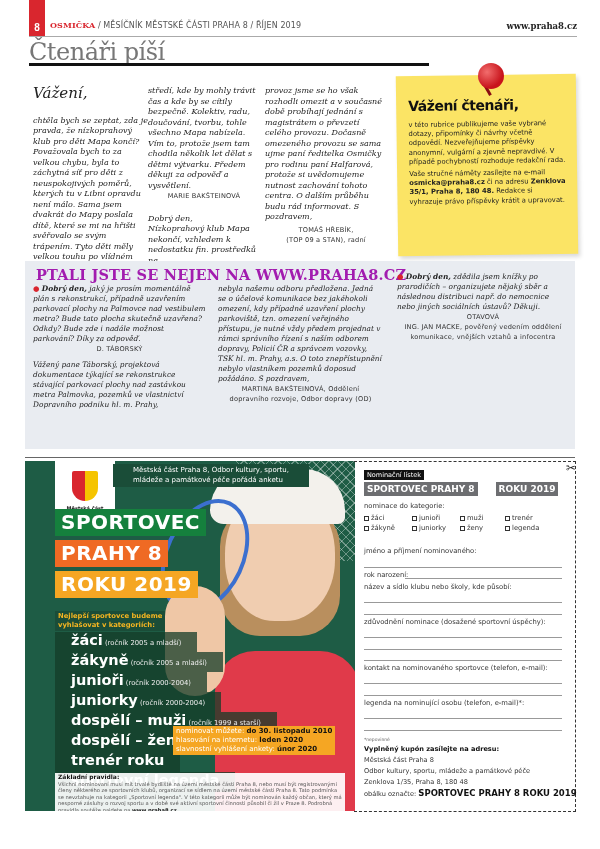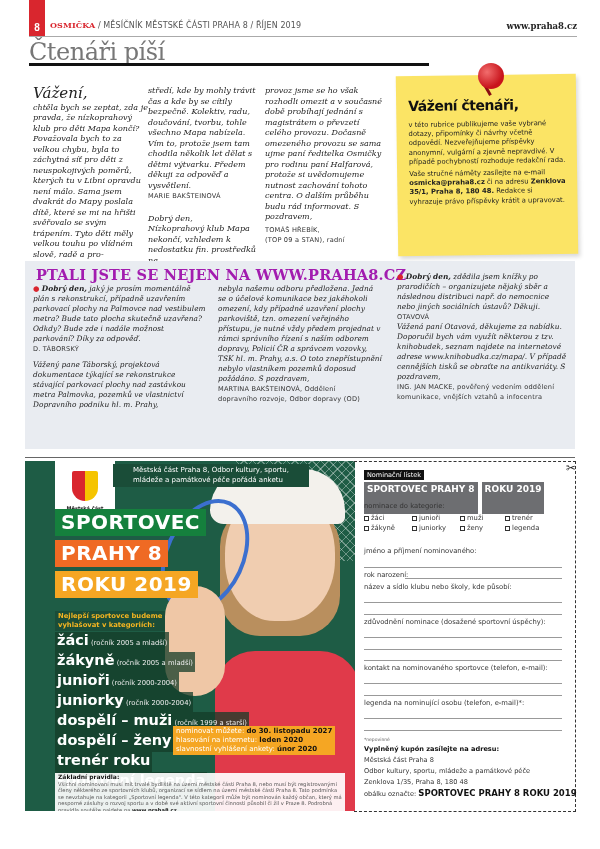--- a/index.html
+++ b/index.html
@@ -6,22 +6,22 @@
 body{width:600px;height:849px;background:#fff;position:relative;overflow:hidden;font-family:"DejaVu Serif",serif;color:#222}
 .abs{position:absolute}
 .hdr-num{left:29px;top:0;width:16px;height:37px;background:#d9262e;color:#fff;font:bold 10px "Liberation Sans",sans-serif;display:flex;align-items:flex-end;justify-content:center;padding-bottom:4px}
 .hdr-line{left:29px;top:20px;font:8px "DejaVu Sans",sans-serif;color:#555;letter-spacing:0.1px}
 .hdr-line b{color:#d9262e;font-family:"DejaVu Serif",serif}
 .hdr-url{right:23px;top:21px;font:bold 8.5px "DejaVu Serif",serif;color:#222}
 .hdr-rule{left:29px;right:23px;top:36px;height:1px;background:#aaa}
 .sec-title{left:29px;top:38px;font:24px "DejaVu Serif",serif;color:#777;letter-spacing:-0.5px}
 .sec-rule{left:29px;top:63px;width:400px;height:3px;background:#111}
 .col{font-style:italic;font-size:8px;line-height:10.5px;color:#222}
-.greet{font-size:15px;font-style:italic;color:#222;margin-bottom:4px}
-.sig{text-align:left;font-style:normal;font-family:"DejaVu Sans",sans-serif;font-size:6.6px;color:#333;letter-spacing:0.2px}
+.greet{font-size:15px;font-style:italic;color:#222;margin-bottom:17px}
+.sig{text-align:center;font-style:normal;font-family:"DejaVu Sans",sans-serif;font-size:6.6px;color:#333;letter-spacing:0.2px}
 .note{left:397px;top:75px;width:180px;height:180px;background:#fbe465;transform:rotate(-0.8deg);box-shadow:2px 3px 4px rgba(0,0,0,.15)}
 .note-inner{padding:22px 10px 0 12px;font-family:"DejaVu Sans",sans-serif;font-size:6.8px;line-height:9.2px;color:#222}
 .note h2{font:bold 14px "DejaVu Sans",sans-serif;color:#111;margin-bottom:7px;letter-spacing:-0.5px}
 .note p{margin-bottom:3px}
 .pin{left:478px;top:63px;width:26px;height:26px;border-radius:50%;background:radial-gradient(circle at 35% 35%,#f26d6d,#c8141c 65%)}
 .pin-needle{left:486px;top:84px;width:3px;height:12px;background:#8a0d12;transform:rotate(-30deg)}
 .ptali{left:25px;top:261px;width:550px;height:188px;background:#e9ecf1}
 .ptali-title{left:36px;top:266px;font:bold 14.5px "DejaVu Serif",serif;color:#a21caf;letter-spacing:0.2px}
 .dot{color:#d9262e;font-style:normal}
 .mid-rule{left:25px;top:457px;width:550px;height:1px;background:#666}
@@ -33,31 +33,31 @@
 .girl-body{left:190px;top:190px;width:145px;height:170px;border-radius:40px 40px 0 0;background:#e03a4a}
 .girl-arm{left:140px;top:125px;width:60px;height:110px;border-radius:30px;background:#efc7a6}
 .racket{left:140px;top:35px;width:80px;height:120px;border:4px solid #3b6fcf;border-radius:50%;transform:rotate(25deg)}
 .logo-box{left:30px;top:0;width:60px;height:65px;background:#fff}
 .crest{left:47px;top:10px;width:26px;height:30px;background:linear-gradient(90deg,#d9262e 50%,#f5c400 50%);border-radius:2px 2px 13px 13px}
 .crest-txt{left:30px;top:44px;width:60px;text-align:center;font:bold 5px "DejaVu Sans",sans-serif;color:#222;line-height:6px}
 .ad-org{left:88px;top:3px;background:#1a4d38;color:#fff;font:7px "DejaVu Sans",sans-serif;line-height:9.5px;padding:2px 20px}
 .bigline{left:30px;font:bold 20px "DejaVu Sans",sans-serif;color:#fff;padding:0 6px;height:27px;line-height:27px;letter-spacing:0.5px}
 .ad-sub{left:30px;top:150px;background:#1a4d38;color:#f5b521;font:bold 6.8px "DejaVu Sans",sans-serif;line-height:9px;padding:1px 3px}
 .cats{left:30px;top:171px;color:#fff;font:bold 14.5px "DejaVu Sans",sans-serif;line-height:17px}
-.cats .cat{display:block;background:rgba(20,60,40,.75);width:max-content;padding:0 2px}
+.cats .cat{display:block;background:rgba(20,60,40,.75);width:max-content;padding:0 16px}
 .cats small{font-weight:normal;font-size:6.8px;color:#eee}
 .dates{left:148px;top:265px;background:#f5a623;color:#fff;font:7px "DejaVu Sans",sans-serif;line-height:9px;padding:1px 3px}
 .dates b{color:#111}
 .rules{left:30px;top:312px;width:290px;background:rgba(255,255,255,.92);font:5.2px "DejaVu Sans",sans-serif;line-height:6.5px;color:#555;padding:1px 3px}
 .rules b{color:#111}
 .coupon{left:354px;top:461px;width:222px;height:351px;border:1px dashed #333;border-left:none}
 .scissor{left:566px;top:461px;font-size:12px;color:#222}
 .cp{font-family:"DejaVu Sans",sans-serif;color:#333}
 .cp-small{left:364px;top:470px;background:#111;color:#fff;font:6.5px "DejaVu Sans",sans-serif;padding:1px 3px}
-.cp-big{left:364px;top:482px;height:32px;display:flex;gap:4px}
+.cp-big{left:364px;top:482px;height:14px;display:flex;gap:18px}
 .cp-big span{background:#6d6e71;color:#fff;font:bold 9px "DejaVu Sans",sans-serif;padding:1px 3px;line-height:12px}
 .cp-label{font-size:6.8px;left:364px}
 .cb{display:inline-block;width:5px;height:5px;border:0.8px solid #333;margin-right:2px;vertical-align:-0.5px}
 .cp-grid{left:364px;top:513px;width:200px;display:grid;grid-template-columns:48px 48px 45px 50px;font-size:6.8px;line-height:10px;color:#333}
 .line{left:364px;width:198px;height:1px;background:#999}
 .cp-foot{left:364px;top:736px;font-size:6.6px;line-height:11px;color:#333;font-family:"DejaVu Sans",sans-serif}
 .cp-foot .star{font-size:4.5px;color:#666;line-height:8px}
 .cp-foot b{color:#111}
 .cp-foot .mark{font-weight:bold;font-size:8.5px;color:#111}
 </style>
@@ -107,21 +107,20 @@
   <div>Vážený pane Táborský, projektová dokumentace týkající se rekonstrukce stávající parkovací plochy nad zastávkou metra Palmovka, pozemků ve vlastnictví Dopravního podniku hl. m. Prahy,</div>
 </div>
 <div class="abs col" style="left:218px;top:284px;width:165px;font-size:7.4px;line-height:10px">
   <div>nebyla našemu odboru předložena. Jedná se o účelové komunikace bez jakéhokoli omezení, kdy případné uzavření plochy parkoviště, tzn. omezení veřejného přístupu, je nutné vždy předem projednat v rámci správního řízení s naším odborem dopravy, Policií ČR a správcem vozovky, TSK hl. m. Prahy, a.s. O toto znepřístupnění nebylo vlastníkem pozemků doposud požádáno. S pozdravem,</div>
   <div class="sig">MARTINA BAKŠTEINOVÁ, Oddělení</div>
   <div class="sig">dopravního rozvoje, Odbor dopravy (OD)</div>
 </div>
 <div class="abs col" style="left:397px;top:272px;width:172px;font-size:7.4px;line-height:10px">
   <div><span class="dot">●</span> <b>Dobrý den,</b><span> zdědila jsem knížky po prarodičích – organizujete nějaký sběr a následnou distribuci např. do nemocnice nebo jiných sociálních ústavů? Děkuji.</span></div>
   <div class="sig">OTAVOVÁ</div>
-  <div>Vážená paní Otavová, děkujeme za nabídku. Doporučil bych vám využít některou z tzv. knihobudek, seznam najdete na internetové adrese www.knihobudka.cz/mapa/. V případě cennějších tisků se obraťte na antikvariáty. S pozdravem,</div>
   <div class="sig">ING. JAN MACKE, pověřený vedením oddělení</div>
   <div class="sig">komunikace, vnějších vztahů a infocentra</div>
 </div>
 <div class="abs mid-rule"></div>
 
 <div class="abs ad">
   <div class="abs court"></div>
   <div class="abs girl-hair"></div>
   <div class="abs girl-face"></div>
   <div class="abs girl-cap"></div>
@@ -155,21 +154,21 @@
     <span class="cat"><span>žákyně</span><small> (ročník 2005 a mladší)</small></span>
     <span class="cat"><span>junioři</span><small> (ročník 2000-2004)</small></span>
     <span class="cat"><span>juniorky</span><small> (ročník 2000-2004)</small></span>
     <span class="cat"><span>dospělí – muži</span><small> (ročník 1999 a starší)</small></span>
     <span class="cat"><span>dospělí – ženy</span><small> (ročník 1999 a starší)</small></span>
     <span class="cat"><span>trenér roku</span><small></small></span>
     <span class="cat"><span>sportovní legenda</span><small></small></span>
   </div>
 
   <div class="abs dates">
-    <div><span>nominovat můžete: </span><b>do 30. listopadu 2027</b></div>
+    <div><span>nominovat můžete: </span><b>do 30. listopadu 2010</b></div>
     <div><span>hlasování na internetu: </span><b>leden 2020</b></div>
     <div><span>slavnostní vyhlášení ankety: </span><b>únor 2020</b></div>
   </div>
 
   <div class="abs rules">
     <b style="display:block;font-size:6px">Základní pravidla:</b>
     <span>Všichni nominovaní musí mít trvalé bydliště na území městské části Praha 8, nebo musí být registrovanými členy některého ze sportovních klubů, organizací se sídlem na území městské části Praha 8. Tato podmínka se nevztahuje na kategorii „Sportovní legenda". V této kategorii může být nominován každý občan, který má nesporné zásluhy o rozvoj sportu a v době své aktivní sportovní činnosti působil či žil v Praze 8. Podrobná pravidla soutěže najdete na </span><b>www.praha8.cz</b>
   </div>
 </div>
 

